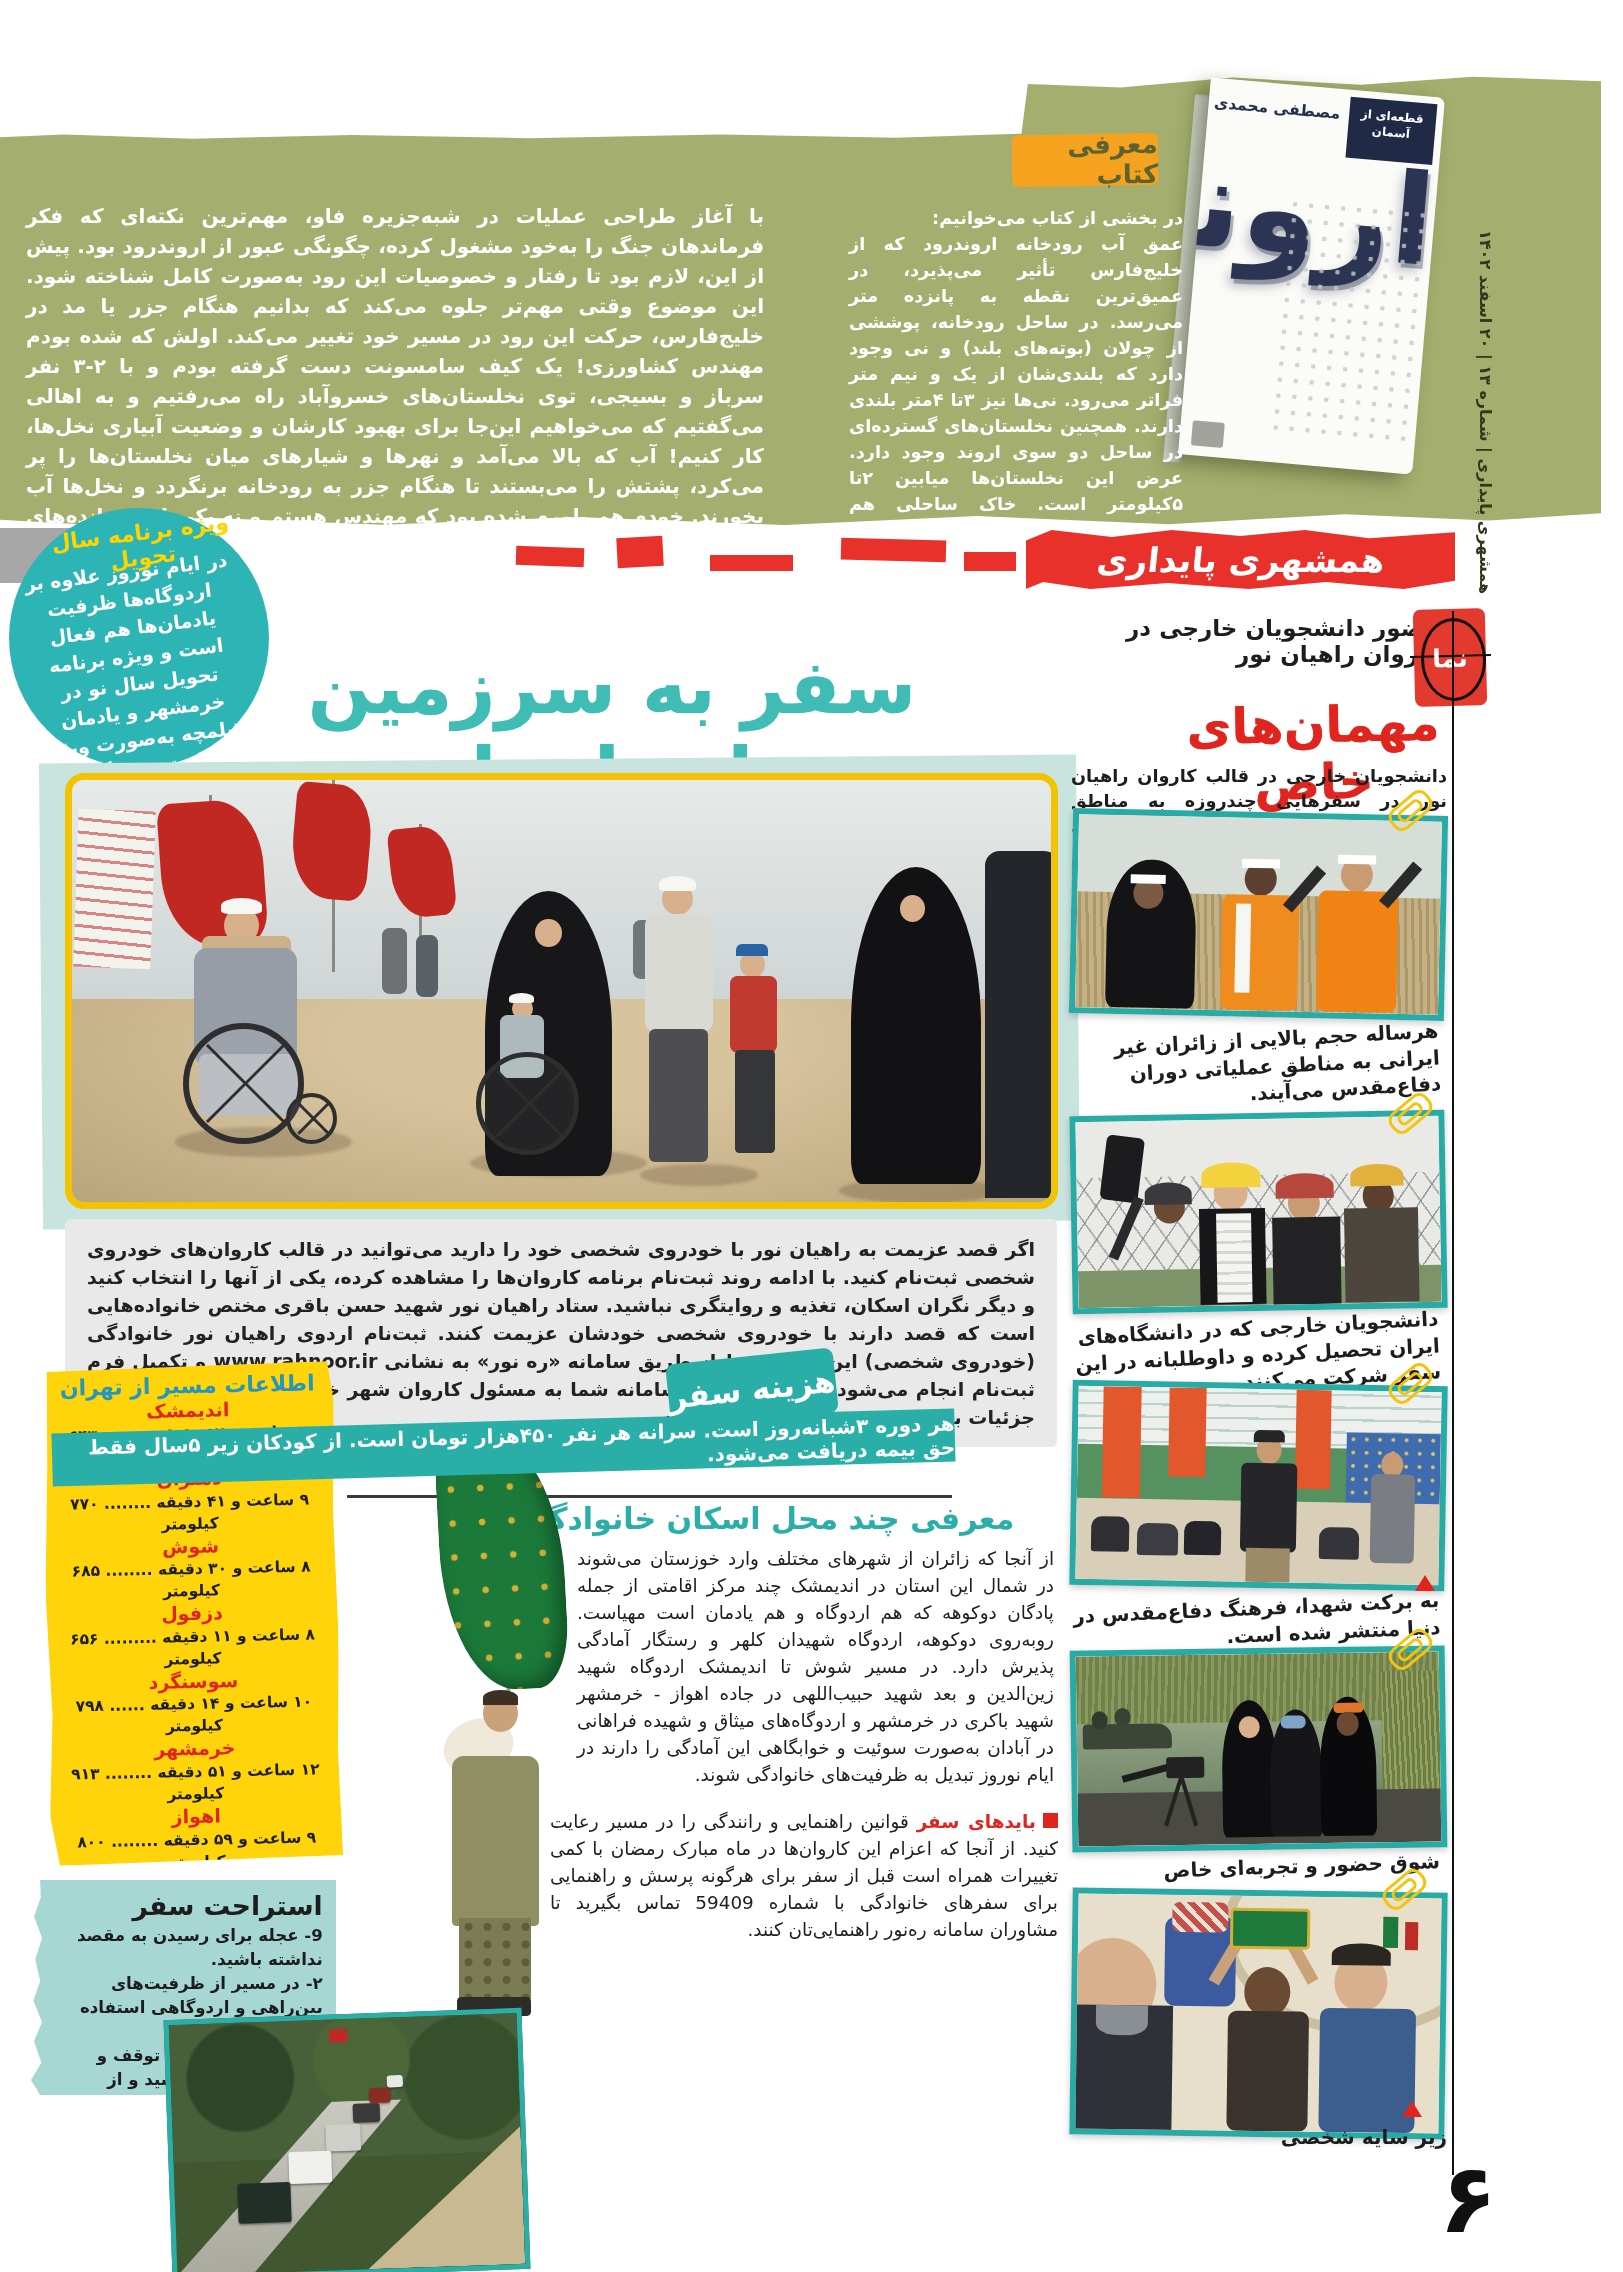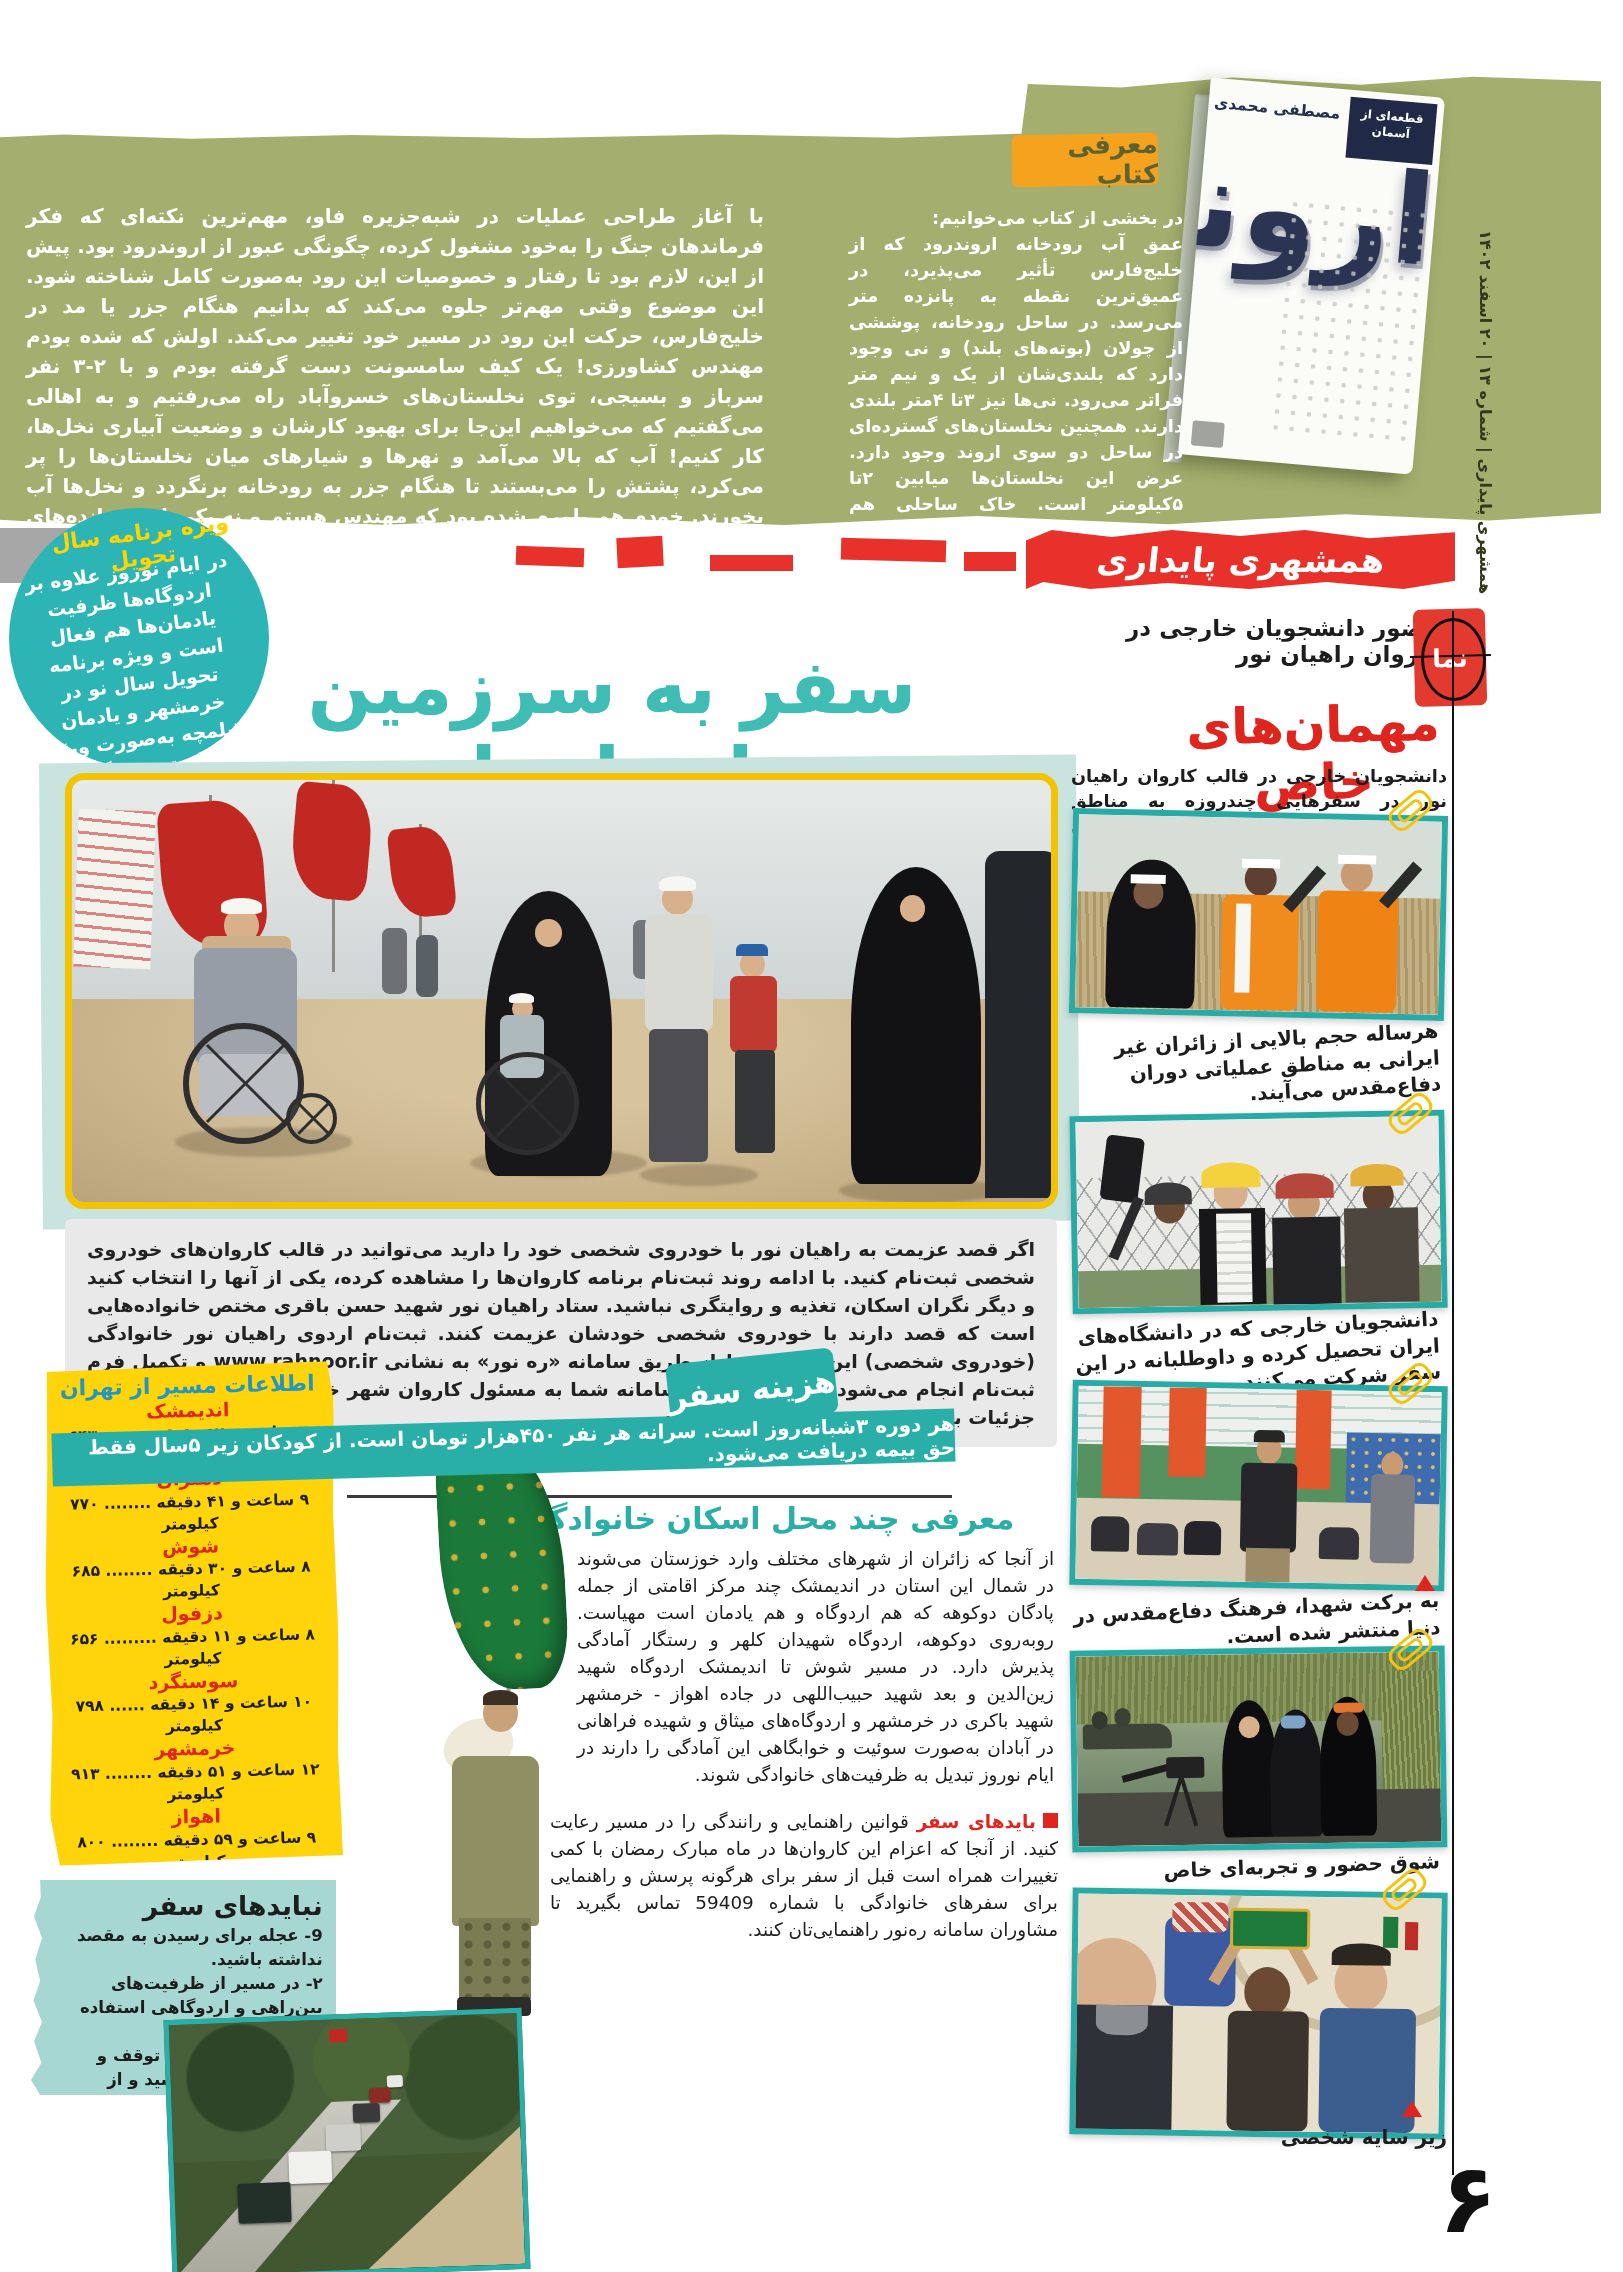--- a/index.html
+++ b/index.html
@@ -274,21 +274,21 @@
     <div class="city-detail">۹ ساعت و ۵۹ دقیقه ........ ۸۰۰ کیلومتر</div>
     <div class="city-name">هویزه</div>
     <div class="city-detail">۱۰ ساعت و ۲۲ دقیقه ........ ۸۱۱ کیلومتر</div>
     <div class="city-name">بستان</div>
     <div class="city-detail">۹ ساعت و ۴۶ دقیقه......... ۷۷۰ کیلومتر</div>
     <div class="city-name">آبادان</div>
     <div class="city-detail">۱۱ ساعت و ۳۷ دقیقه........ ۹۱۴ کیلومتر</div>
   </div>
 
   <div class="abs donts">
-    <div class="donts-title">نبایدهای سفر</div>
+    <div class="donts-title">استراحت سفر</div>
     <div class="donts-item">9- عجله برای رسیدن به مقصد نداشته باشید.</div>
     <div class="donts-item">۲- در مسیر از ظرفیت‌های بین‌راهی و اردوگاهی استفاده کنید.</div>
     <div class="donts-item">۳- در این اردوگاه‌ها توقف و استراحت داشته باشید و از یادمان‌ها بازدید کنید و بعد ادامه مسیر بدهید.</div>
     <div class="donts-item">۴- سفر در شب در مناطق عملیاتی ممنوع است.</div>
     <div class="donts-item">۵- قبل از غروب آفتاب مناطق عملیاتی را ترک و به قرارگاه‌ها مراجعه کنید.</div>
   </div>
 
   <div class="abs road-photo">
     <div class="rp-trees"></div>
     <div class="rp-dirt"></div>

